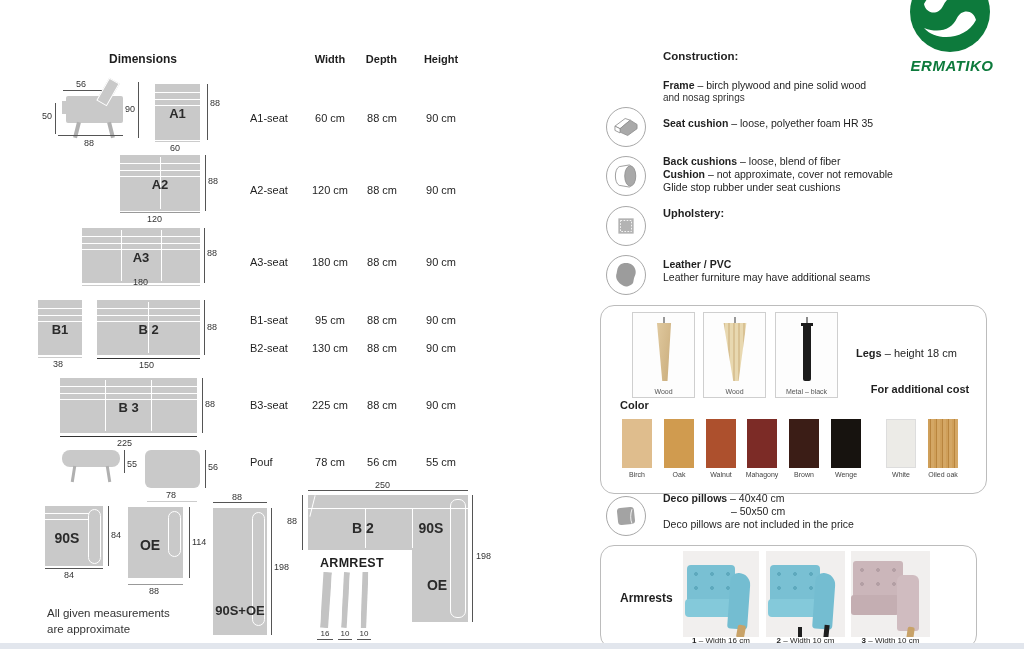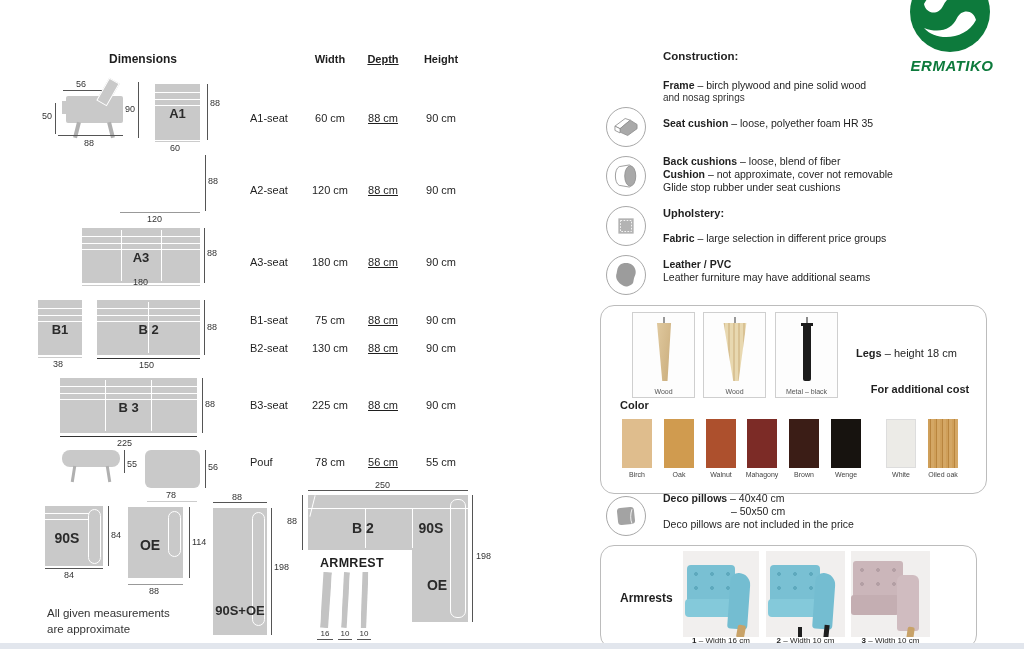--- a/index.html
+++ b/index.html
@@ -16,21 +16,21 @@
   .armstrip{position:absolute;border:1px solid #fff;border-radius:7px;}
   
   .dl{position:absolute;background:#555;}
   .dll{background:#ccc;}
   .dim{position:absolute;font-size:9px;color:#333;white-space:nowrap;}
   
   .trow{position:absolute;left:0;width:490px;height:14px;font-size:11px;}
   .tc{position:absolute;top:0;white-space:nowrap;}
   .c0{left:250px;width:62px;}
   .c1{left:302px;width:56px;text-align:center;}
-  .c2{left:355px;width:56px;text-align:center;text-decoration:underline;}
+  .c2{left:341px;width:56px;text-align:right;}
   .c3{left:412px;width:58px;text-align:center;}
   .thead{font-weight:bold;}
   
   .ln{position:absolute;font-size:10.5px;color:#1f1f1f;white-space:nowrap;}
   .circ{position:absolute;width:40px;height:40px;border:1.5px solid #a8a8a8;border-radius:50%;
         display:flex;align-items:center;justify-content:center;background:#fff;box-sizing:border-box;}
   .panel{position:absolute;border:1px solid #bcbcbc;border-radius:14px;background:#fff;}
   .legbox{position:absolute;width:63px;height:86px;border:1px solid #cfcfcf;background:#fdfdfd;
           box-sizing:border-box;}
   .legcap{position:absolute;bottom:2px;left:0;right:0;text-align:center;font-size:7px;color:#555;}
@@ -69,20 +69,27 @@
     <div class="hseam" style="top:8px"></div>
       <div class="hseam" style="top:15px"></div>
       <div class="hseam" style="top:21px"></div>
     <div class="mlabel">A1</div>
   </div>
   <div class="dl" style="left:207px;top:84px;width:1px;height:56px"></div>
   <div class="dim" style="left:210px;top:98px">88</div>
   <div class="dl dll" style="left:155px;top:141px;width:45px;height:1px"></div>
   <div class="dim" style="left:170px;top:143px">60</div>
 
+  <div class="mod" style="left:120px;top:155px;width:80px;height:56px">
+    <div class="hseam" style="top:8px"></div>
+      <div class="hseam" style="top:15px"></div>
+      <div class="hseam" style="top:21px"></div>
+    <div class="vseam" style="left:40px"></div>
+    <div class="mlabel">A2</div>
+  </div>
   <div class="dl" style="left:205px;top:155px;width:1px;height:56px"></div>
   <div class="dim" style="left:208px;top:176px">88</div>
   <div class="dl" style="left:120px;top:212px;width:80px;height:1px;background:#999"></div>
   <div class="dim" style="left:147px;top:214px">120</div>
 
   <div class="mod" style="left:82px;top:228px;width:118px;height:55px">
     <div class="hseam" style="top:8px"></div>
       <div class="hseam" style="top:15px"></div>
       <div class="hseam" style="top:21px"></div>
     <div class="vseam" style="left:39px"></div>
@@ -227,21 +234,21 @@
     <span class="tc c3">90 cm</span>
   </div>
   <div class="trow" style="top:256px">
     <span class="tc c0">A3-seat</span>
     <span class="tc c1">180 cm</span>
     <span class="tc c2">88 cm</span>
     <span class="tc c3">90 cm</span>
   </div>
   <div class="trow" style="top:314px">
     <span class="tc c0">B1-seat</span>
-    <span class="tc c1">75 cm</span>
+    <span class="tc c1">95 cm</span>
     <span class="tc c2">88 cm</span>
     <span class="tc c3">90 cm</span>
   </div>
   <div class="trow" style="top:342px">
     <span class="tc c0">B2-seat</span>
     <span class="tc c1">130 cm</span>
     <span class="tc c2">88 cm</span>
     <span class="tc c3">90 cm</span>
   </div>
   <div class="trow" style="top:399px">
@@ -290,21 +297,20 @@
   <div class="ln" style="left:663px;top:168px"><b>Cushion</b><span> – not approximate, cover not removable</span></div>
   <div class="ln" style="left:663px;top:181px">Glide stop rubber under seat cushions</div>
 
   <div class="circ" style="left:606px;top:206px">
     <svg width="34" height="34" viewBox="0 0 40 40">
       <rect x="11" y="11" width="18" height="18" fill="#b3b3b3"></rect>
       <rect x="13.5" y="13.5" width="13" height="13" fill="none" stroke="#fff" stroke-width="1" stroke-dasharray="2 1.6"></rect>
     </svg>
   </div>
   <div class="ln bold" style="left:663px;top:207px;font-size:11px">Upholstery:</div>
-  <div class="ln" style="left:663px;top:232px"><b>Fabric</b><span> – large selection in different price groups</span></div>
 
   <div class="circ" style="left:606px;top:255px">
     <svg width="34" height="34" viewBox="0 0 40 40">
       <path d="M13 8 C16 5,24 5,27 8 C31 11,33 17,30 22 C28 27,30 30,25 32 C20 35,17 33,14 31 C10 28,7 23,9 18 C10 13,10 11,13 8 Z" fill="#9c9c9c"></path>
     </svg>
   </div>
   <div class="ln" style="left:663px;top:258px"><b>Leather / PVC</b></div>
   <div class="ln" style="left:663px;top:271px">Leather furniture may have additional seams</div>
 
   <div class="panel" style="left:600px;top:305px;width:385px;height:187px"></div>

